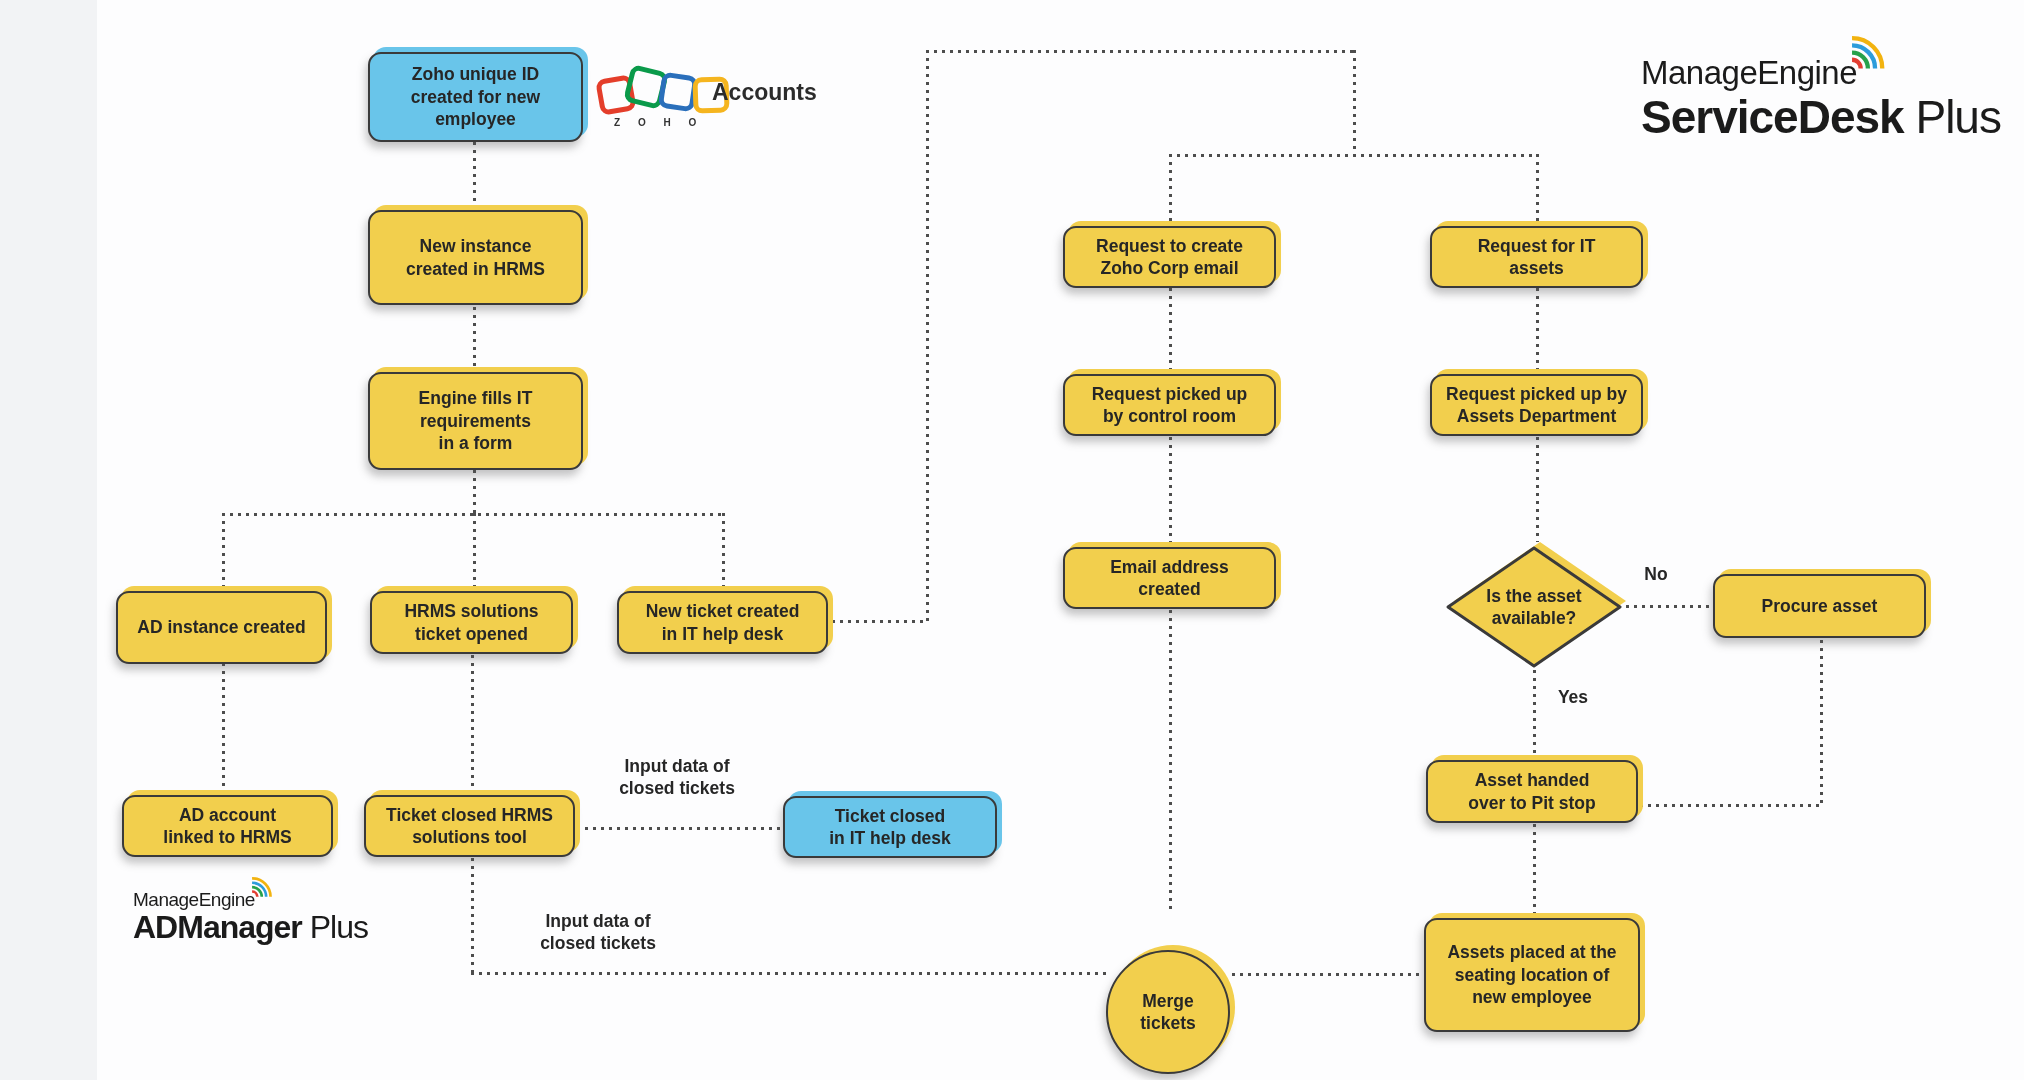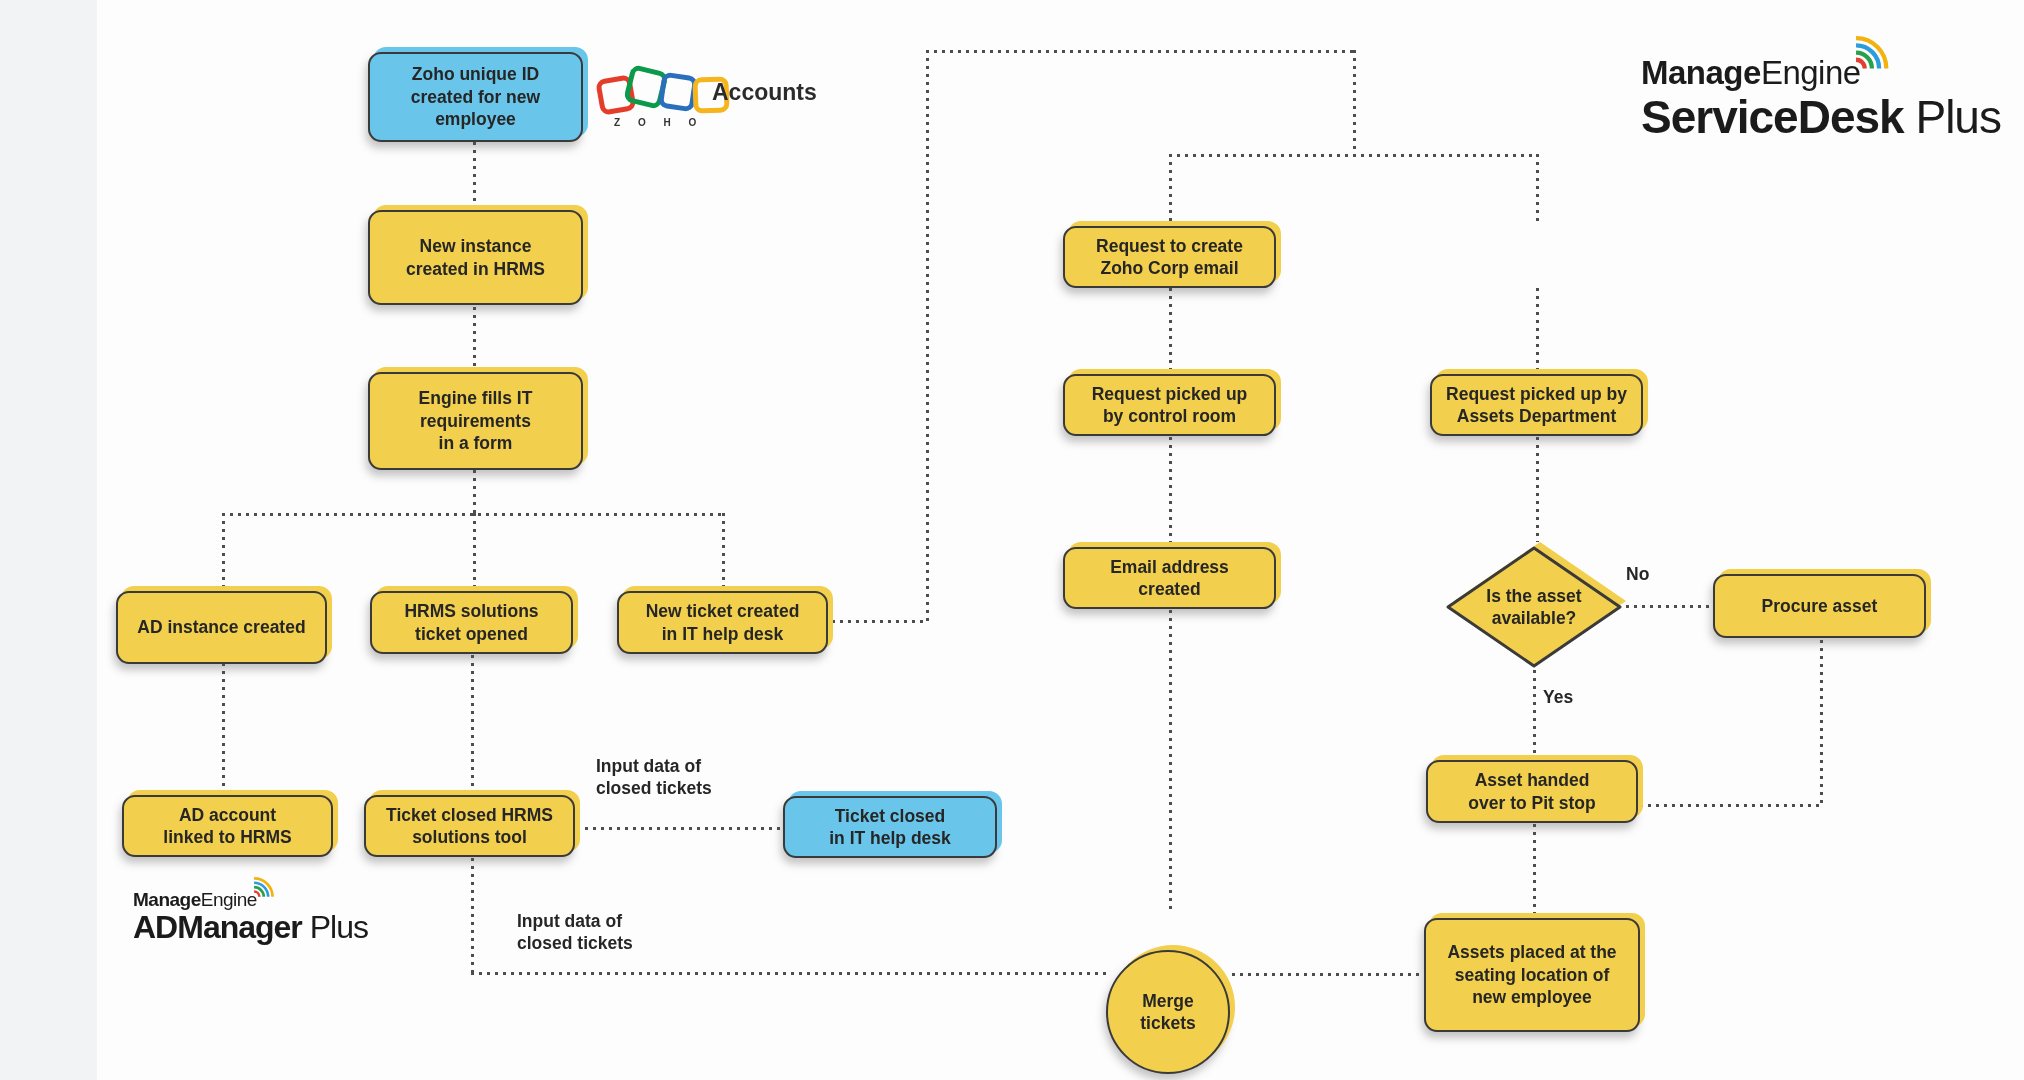--- a/index.html
+++ b/index.html
@@ -38,26 +38,26 @@
     font-weight:700;font-size:17.5px;line-height:1.28;white-space:pre-line;
   }
   
   .hl{position:absolute;height:3px;
       background-image:repeating-linear-gradient(to right,var(--line) 0 2.6px,transparent 2.6px 8px);}
   .vl{position:absolute;width:3px;
       background-image:repeating-linear-gradient(to bottom,var(--line) 0 2.6px,transparent 2.6px 8px);}
   
   .flabel{
     position:absolute;font-weight:700;font-size:17.5px;line-height:1.25;
-    color:var(--ink);white-space:pre-line;
+    color:var(--ink);text-align:center;white-space:pre-line;
   }
   
   .me-logo{position:absolute;line-height:1.05;color:#1b1b1b;}
   .me-top{font-weight:400;letter-spacing:-.5px;white-space:nowrap;}
-  .me-top .b{font-weight:700;}
+  .me-top .b{font-weight:400;}
   .me-bottom{white-space:nowrap;letter-spacing:-1px;}
   .me-bottom .b{font-weight:700;}
   .me-bottom .lt{font-weight:400;}
   .swoosh{overflow:visible;}
   .zoho-logo{position:absolute;}
   .zsq{position:absolute;box-sizing:border-box;border-radius:9px;background:transparent;}
   .zoho-word{position:absolute;font-size:10px;font-weight:700;letter-spacing:7.5px;color:#333;}
   .zoho-product{position:absolute;font-weight:700;font-size:23px;color:#2b2b2b;}
 </style>
 </head>
@@ -116,20 +116,22 @@
 in IT help desk</div>
   <div class="node" style="left:122px;top:795px;width:211px;height:62px">AD account
 linked to HRMS</div>
   <div class="node" style="left:364px;top:795px;width:211px;height:62px">Ticket closed HRMS
 solutions tool</div>
   <div class="node blue" style="left:783px;top:796px;width:214px;height:62px">Ticket closed
 in IT help desk</div>
 
   <div class="node" style="left:1063px;top:226px;width:213px;height:62px">Request to create
 Zoho Corp email</div>
+  <div class="node" style="left:1430px;top:226px;width:213px;height:62px">Request for IT
+assets</div>
   <div class="node" style="left:1063px;top:374px;width:213px;height:62px">Request picked up
 by control room</div>
   <div class="node" style="left:1430px;top:374px;width:213px;height:62px">Request picked up by
 Assets Department</div>
   <div class="node" style="left:1063px;top:547px;width:213px;height:62px">Email address
 created</div>
   <div class="node" style="left:1713px;top:574px;width:213px;height:64px">Procure asset</div>
   <div class="node" style="left:1426px;top:760px;width:212px;height:63px">Asset handed
 over to Pit stop</div>
   <div class="node" style="left:1424px;top:918px;width:216px;height:114px">Assets placed at the

